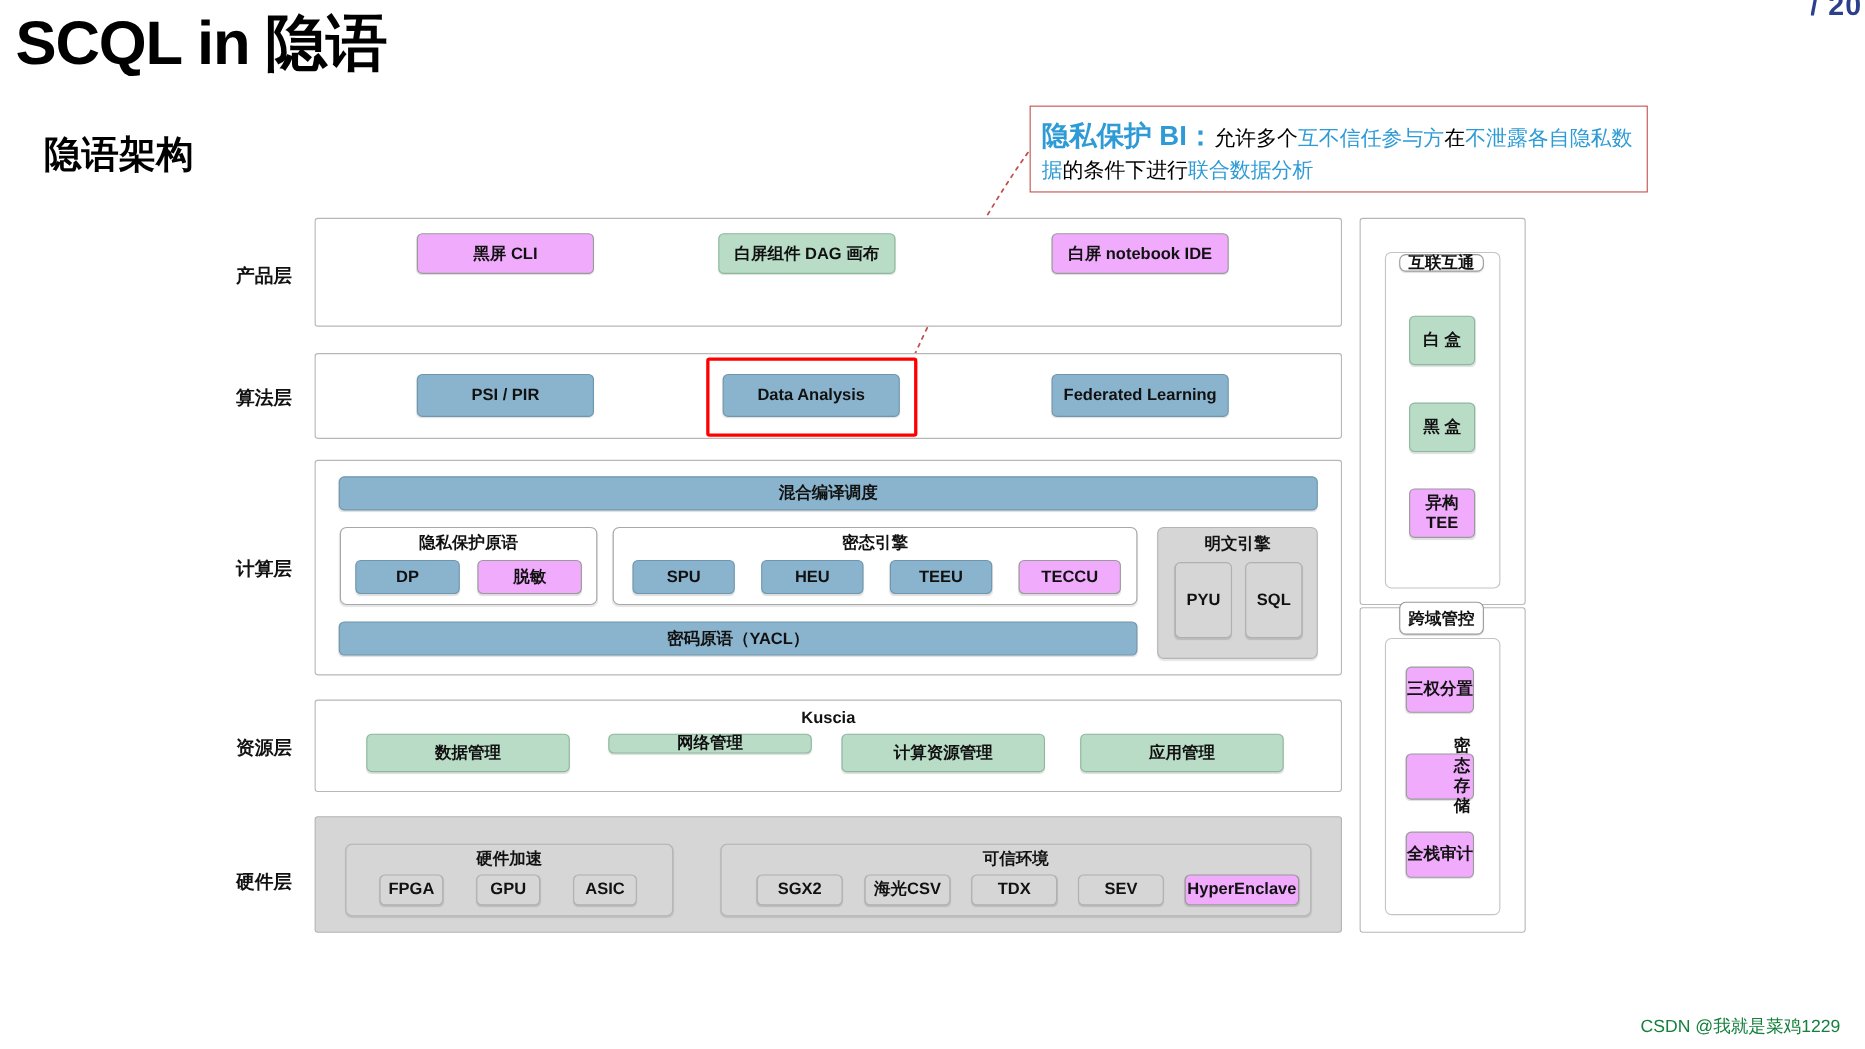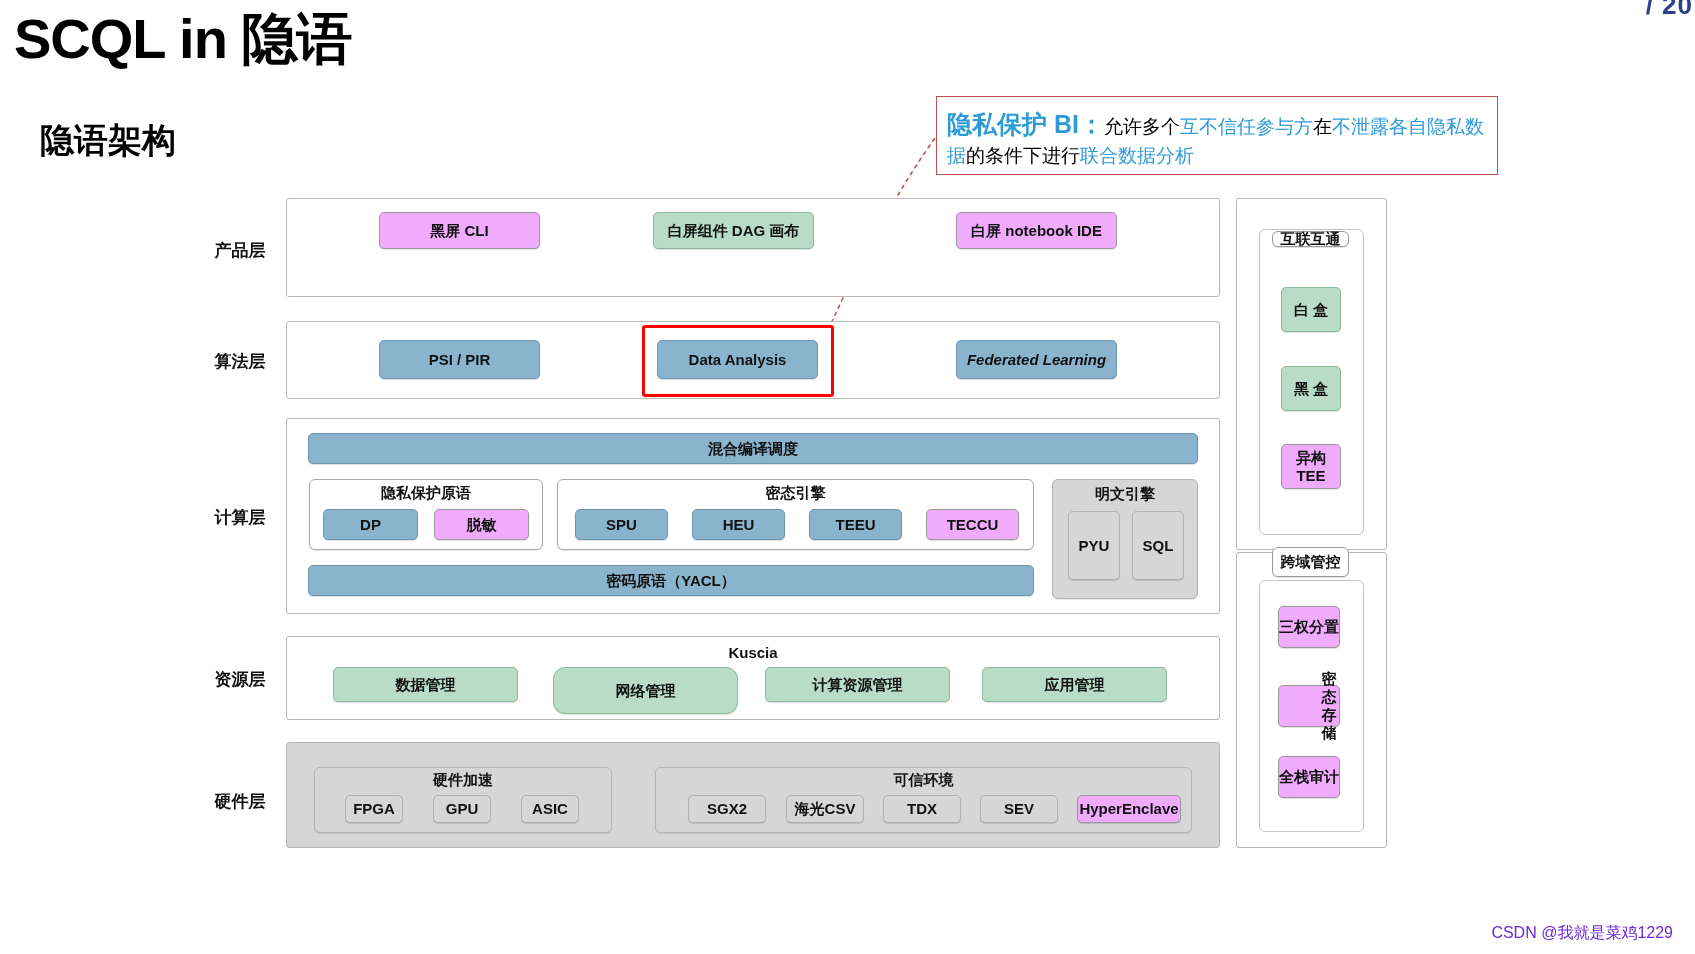--- a/index.html
+++ b/index.html
@@ -41,21 +41,21 @@
     font-weight: bold;
     color: #2b3f8c;
     letter-spacing: 1px;
     white-space: nowrap;
     overflow: hidden;
   }
   #watermark {
     position: absolute;
     right: 22px; bottom: 10px;
     font-size: 16px;
-    color: #6d28d9;
+    color: #15803d;
     white-space: nowrap;
   }
 
   
   #callout {
     position: absolute;
     left: 936px; top: 96px;
     width: 562px; height: 79px;
     border: 1.5px solid #c0504d;
     background: #ffffff;
@@ -186,21 +186,21 @@
   <div class="layer-label" style="left:200px; top:239px; width:80px;">产品层</div>
   <div class="layer-box" style="left:286px; top:198px; width:934px; height:99px;"></div>
   <div class="node" style="left:379px; top:212px; width:161px; height:37px;">黑屏 CLI</div>
   <div class="node green" style="left:653px; top:212px; width:161px; height:37px;">白屏组件 DAG 画布</div>
   <div class="node" style="left:956px; top:212px; width:161px; height:37px;">白屏 notebook IDE</div>
 
   <div class="layer-label" style="left:200px; top:350px; width:80px;">算法层</div>
   <div class="layer-box" style="left:286px; top:321px; width:934px; height:78px;"></div>
   <div class="node blue" style="left:379px; top:340px; width:161px; height:39px;">PSI / PIR</div>
   <div class="node blue" style="left:657px; top:340px; width:161px; height:39px;">Data Analysis</div>
-  <div class="node blue" style="left:956px; top:340px; width:161px; height:39px;font-style:italic;">Federated Learning</div>
+  <div class="node blue" style="left:956px; top:340px; width:161px; height:39px;">Federated Learning</div>
   <div id="highlight"></div>
 
   <div class="layer-label" style="left:200px; top:506px; width:80px;">计算层</div>
   <div class="layer-box" style="left:286px; top:418px; width:934px; height:196px;"></div>
   <div class="node blue" style="left:308px; top:433px; width:890px; height:31px;">混合编译调度</div>
 
   <div class="subframe" style="left:309px; top:479px; width:234px; height:71px;"></div>
   <div class="group-title" style="left:309px; top:484px; width:234px;">隐私保护原语</div>
   <div class="node blue" style="left:323px; top:509px; width:95px; height:31px;">DP</div>
   <div class="node" style="left:434px; top:509px; width:95px; height:31px;">脱敏</div>
@@ -216,21 +216,21 @@
   <div class="group-title" style="left:1052px; top:485px; width:146px;">明文引擎</div>
   <div class="node grey" style="left:1068px; top:511px; width:52px; height:69px;">PYU</div>
   <div class="node grey" style="left:1132px; top:511px; width:52px; height:69px;">SQL</div>
 
   <div class="node blue" style="left:308px; top:565px; width:726px; height:31px;">密码原语（YACL）</div>
 
   <div class="layer-label" style="left:200px; top:668px; width:80px;">资源层</div>
   <div class="layer-box" style="left:286px; top:636px; width:934px; height:84px;"></div>
   <div class="group-title" style="left:286px; top:644px; width:934px;">Kuscia</div>
   <div class="node green" style="left:333px; top:667px; width:185px; height:35px;">数据管理</div>
-  <div class="node green" style="left:553px; top:667px; width:185px; height:47px;border-radius:12px;">网络管理</div>
+  <div class="node green" style="left:553px; top:667px; width:185px; height:18px;">网络管理</div>
   <div class="node green" style="left:765px; top:667px; width:185px; height:35px;">计算资源管理</div>
   <div class="node green" style="left:982px; top:667px; width:185px; height:35px;">应用管理</div>
 
   <div class="layer-label" style="left:200px; top:790px; width:80px;">硬件层</div>
   <div class="layer-box grey" style="left:286px; top:742px; width:934px; height:106px; background:#d6d6d6; border-color:#b4b4b4;"></div>
 
   <div class="subframe greybg" style="left:314px; top:767px; width:298px; height:66px;"></div>
   <div class="group-title" style="left:314px; top:771px; width:298px;">硬件加速</div>
   <div class="node grey" style="left:345px; top:795px; width:58px; height:28px;">FPGA</div>
   <div class="node grey" style="left:433px; top:795px; width:58px; height:28px;">GPU</div>

